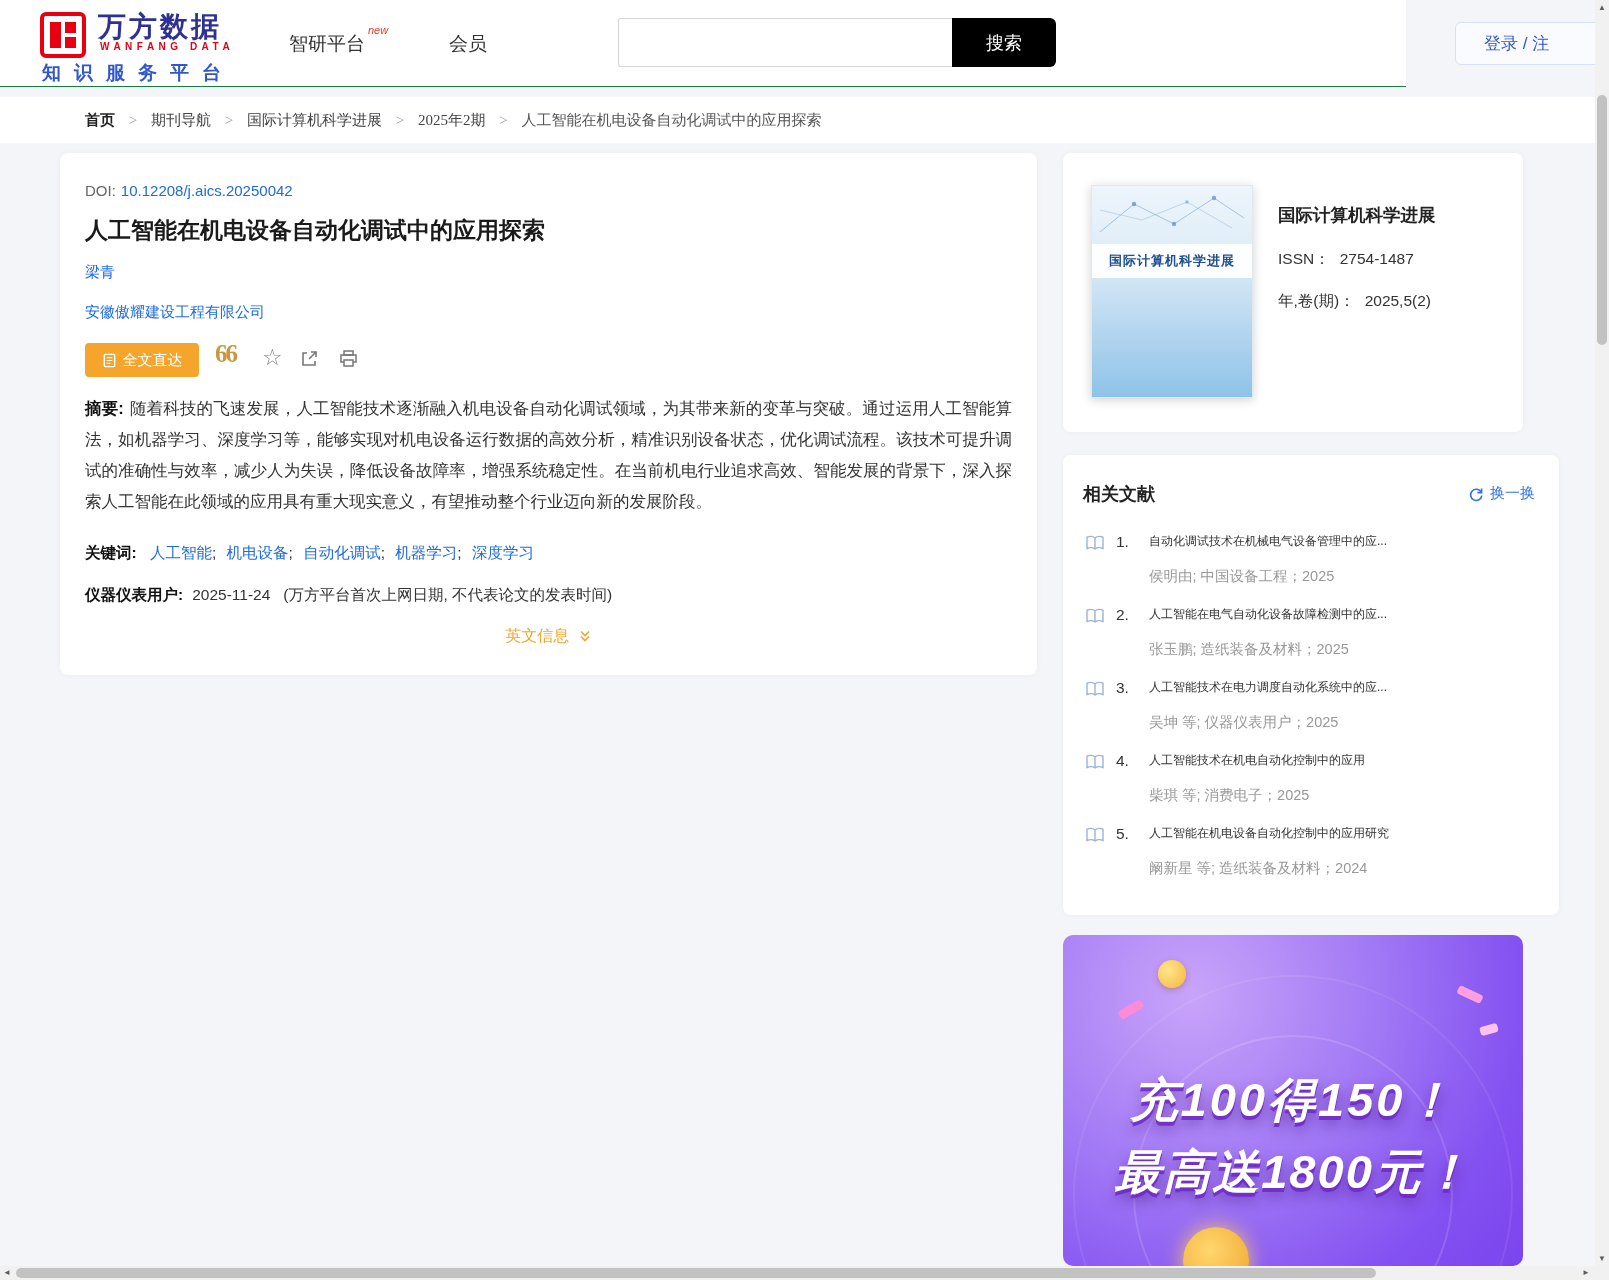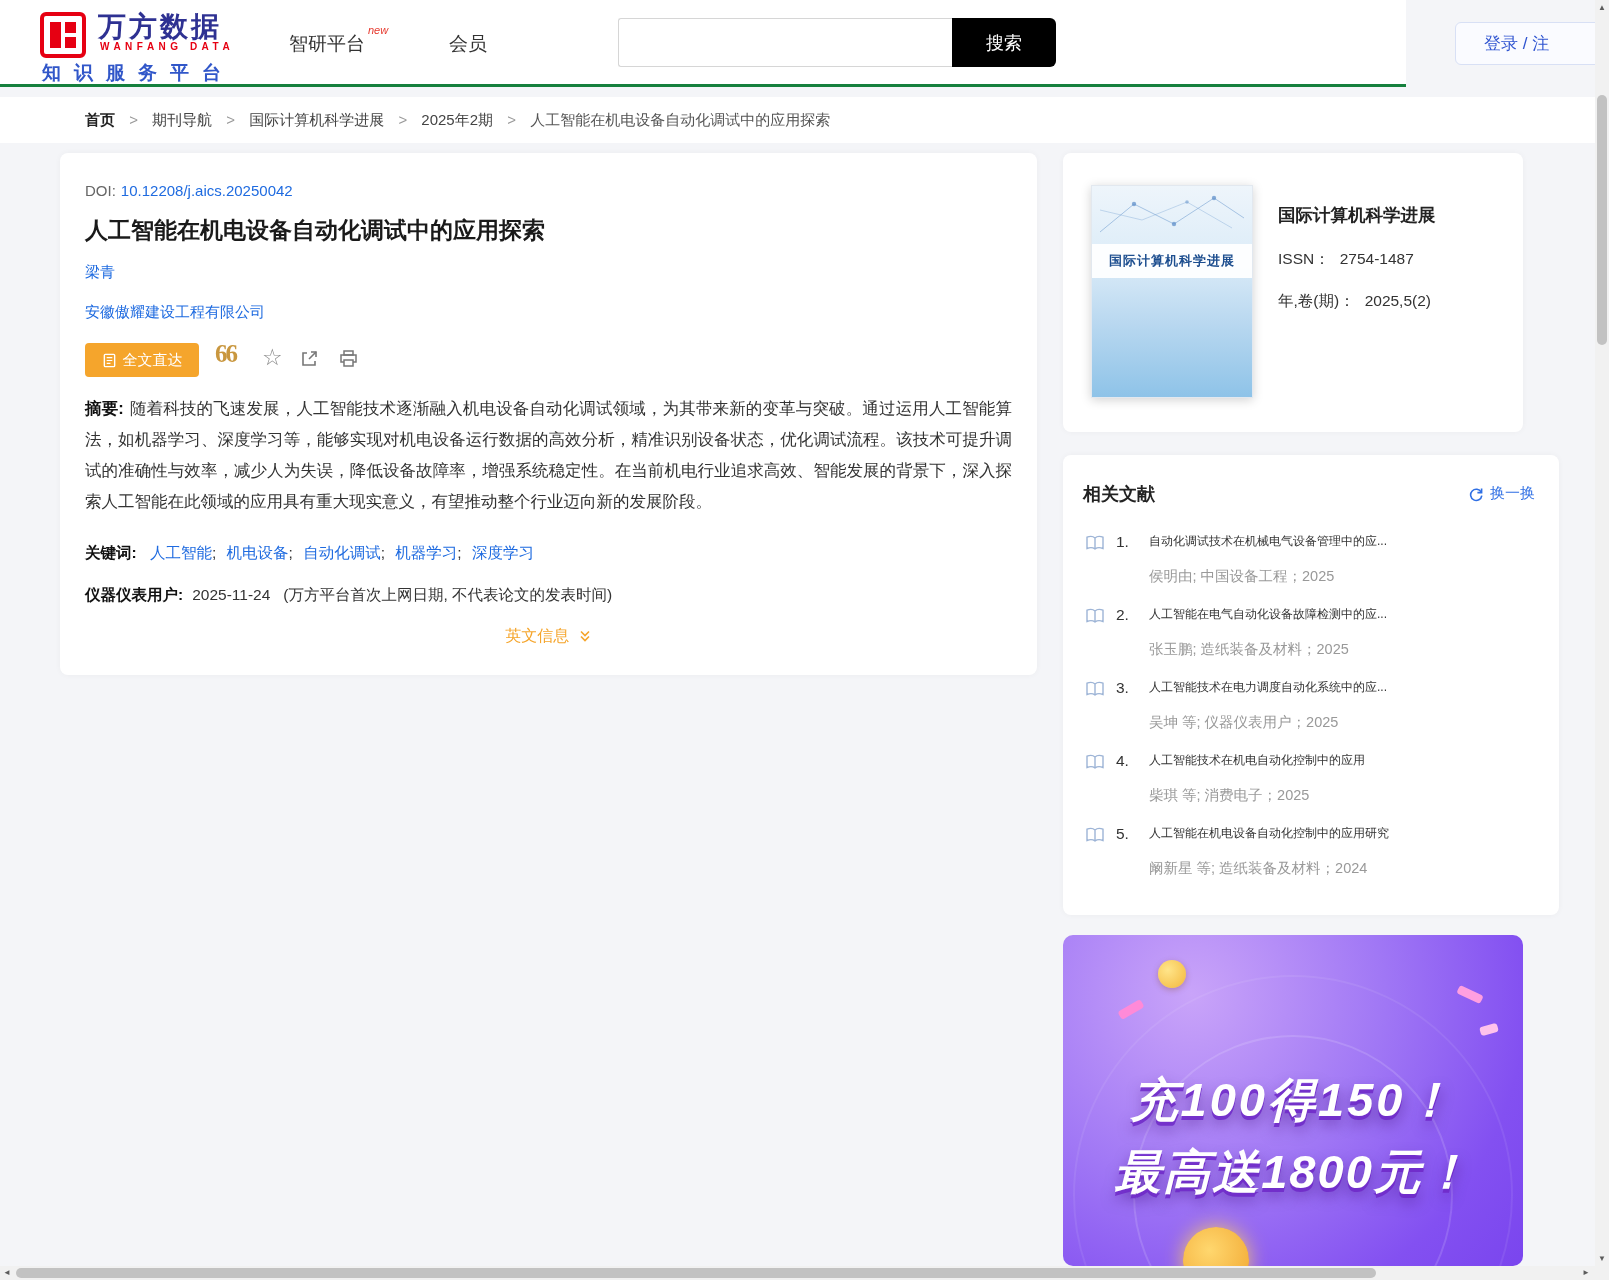--- a/index.html
+++ b/index.html
@@ -1,36 +1,36 @@
 <!DOCTYPE html>
 <html><head>
 <meta charset="utf-8">
 <style>
   * { margin:0; padding:0; box-sizing:border-box; }
   body { font-family:"Liberation Sans","DejaVu Sans",sans-serif; }
   .page { position:relative; width:1609px; height:1280px; background:#f4f5f8; overflow:hidden; }
 
   
-  .header { position:absolute; left:0; top:0; width:1406px; height:87px; background:#fff; border-bottom:3px solid #15803d; }
+  .header { position:absolute; left:0; top:0; width:1406px; height:87px; background:#fff; border-bottom:1px solid #15803d; }
   .logo { position:absolute; left:40px; top:8px; width:240px; height:74px; cursor:pointer; }
   .logo-icon { position:absolute; left:0; top:4px; }
   .brand { position:absolute; left:58px; top:0; font-size:28px; font-weight:bold; color:#2e3192; letter-spacing:3px; }
   .brand-en { position:absolute; left:60px; top:33px; font-size:10px; color:#e60012; font-weight:bold; letter-spacing:4.5px; }
   .brand-sub { position:absolute; left:2px; top:52px; font-size:19px; font-weight:bold; color:#3157c9; letter-spacing:13px; white-space:nowrap; }
   .nav-item { position:absolute; top:31px; font-size:19px; color:#333; cursor:pointer; }
   .nav-zhiyan { left:289px; }
   .nav-member { left:449px; }
   .new-badge { color:#e6392e; font-size:11px; font-style:italic; position:relative; top:-9px; left:3px; }
   .search-wrap { position:absolute; left:618px; top:18px; width:438px; height:49px; }
   .search-input { position:absolute; left:0; top:0; width:334px; height:49px; border:1px solid #d6d6d6; border-right:none; border-radius:3px 0 0 3px; padding:0 12px; font-size:16px; outline:none; background:#fff; }
   .search-btn { position:absolute; left:334px; top:0; width:104px; height:49px; background:#000000; border:none; border-radius:0 6px 6px 0; color:#fff; font-size:18px; cursor:pointer; }
   .auth { position:absolute; left:1455px; top:22px; width:190px; height:43px; line-height:41px; border:1px solid #d8e0f5; background:#fafbff; border-radius:6px; color:#2f54d0; font-size:17px; padding-left:28px; cursor:pointer; white-space:nowrap; }
 
   
-  .breadcrumb { position:absolute; left:0; top:97px; width:1595px; height:46px; background:#fff; line-height:46px; padding-left:85px; font-size:15px; color:#444; white-space:nowrap; overflow:hidden; }
+  .breadcrumb { position:absolute; left:0; top:97px; width:1595px; height:46px; background:#fff; line-height:46px; padding-left:85px; font-size:15px; color:#444; white-space:nowrap; overflow:hidden;font-family:Liberation Serif, serif; }
   .bc-item { color:#444; cursor:pointer; }
   .bc-home { font-weight:bold; color:#222; }
   .bc-sep { margin:0 10px; color:#999; }
   .bc-current { color:#555; cursor:default; }
 
   
   .article-card { position:absolute; left:60px; top:153px; width:977px; height:522px; background:#fff; border-radius:8px; box-shadow:0 0 6px rgba(0,0,0,.04); }
   .doi-row { position:absolute; left:25px; top:29px; font-size:15px; color:#666; }
   .doi-link { color:#1f6be0; margin-left:5px; text-decoration:none; cursor:pointer; }
   .a-title { position:absolute; left:25px; top:62px; font-size:23px; font-weight:bold; color:#1a1a1a; }

